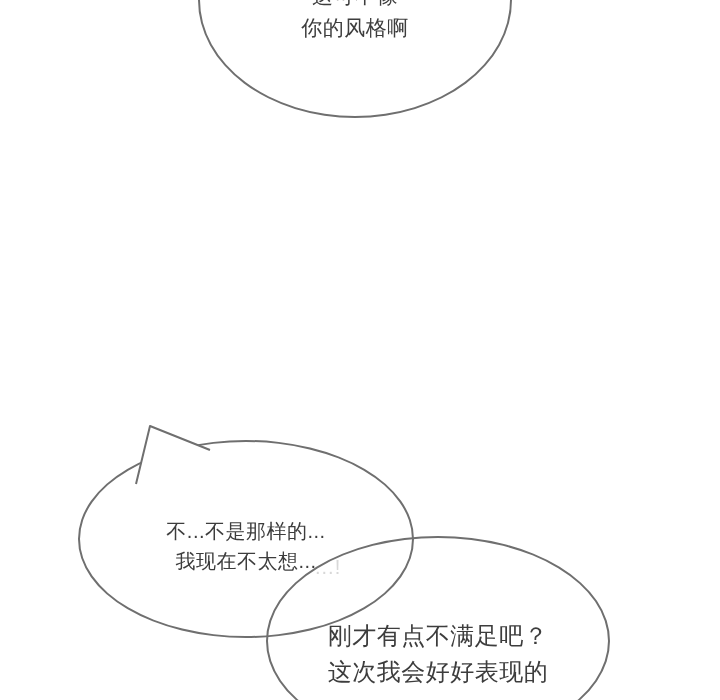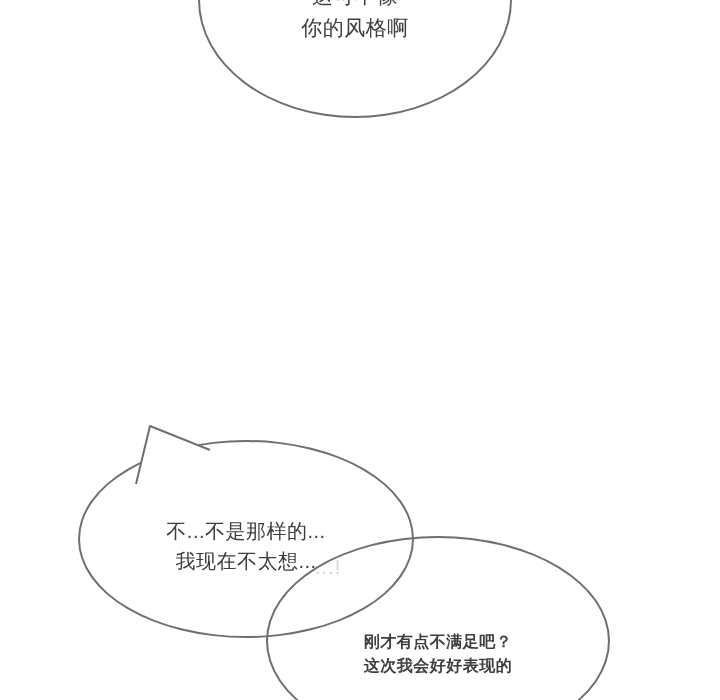--- a/index.html
+++ b/index.html
@@ -64,23 +64,22 @@
   }
   .bubble-1 .bubble-text {
     top: 96px;
   }
   .bubble-2 .bubble-text {
     top: 54px;
     font-size: 20px;
     margin-top: 20px;
   }
   .bubble-3 .bubble-text {
-    top: 92px;
-    font-size: 16px;
-    font-weight: bold;
+    top: 80px;
+    font-size: 24px;
   }
   
   .tail {
     position: absolute;
     width: 0;
     height: 0;
     overflow: visible;
   }
   .tail svg { display: block; overflow: visible; }
   .tail-2 {

